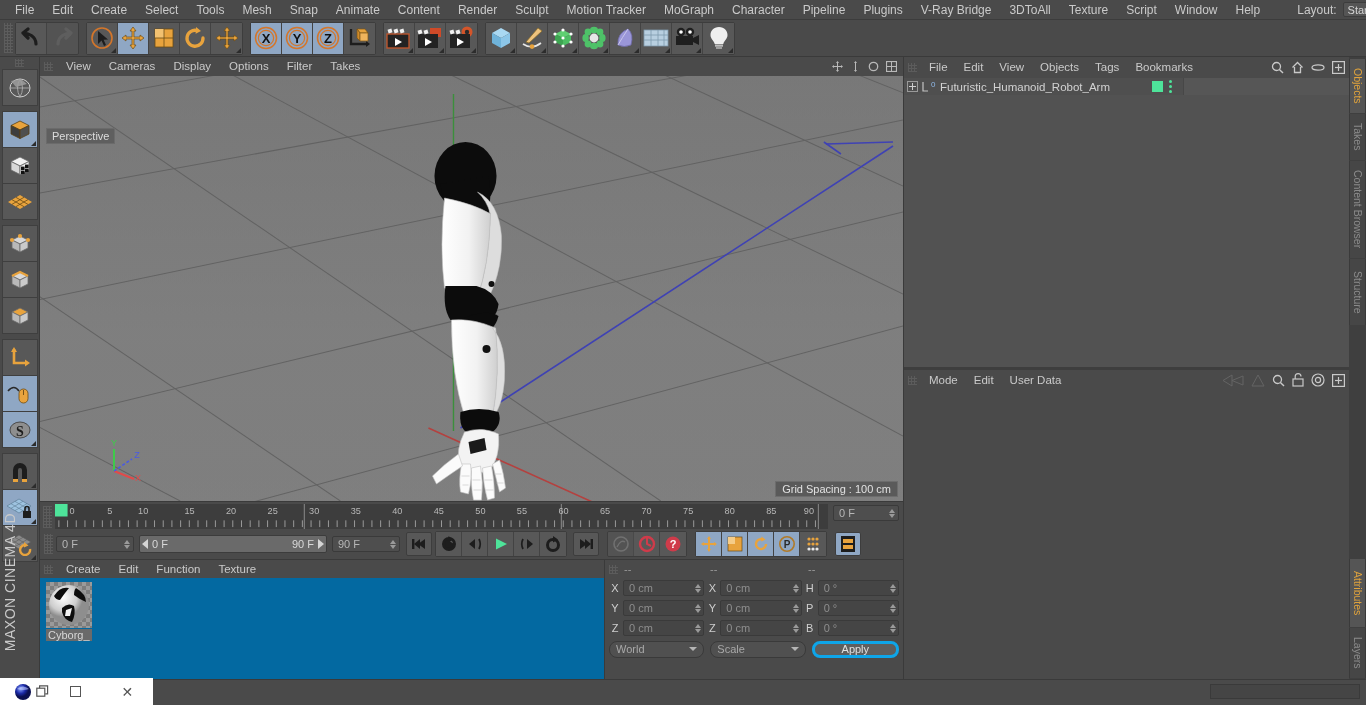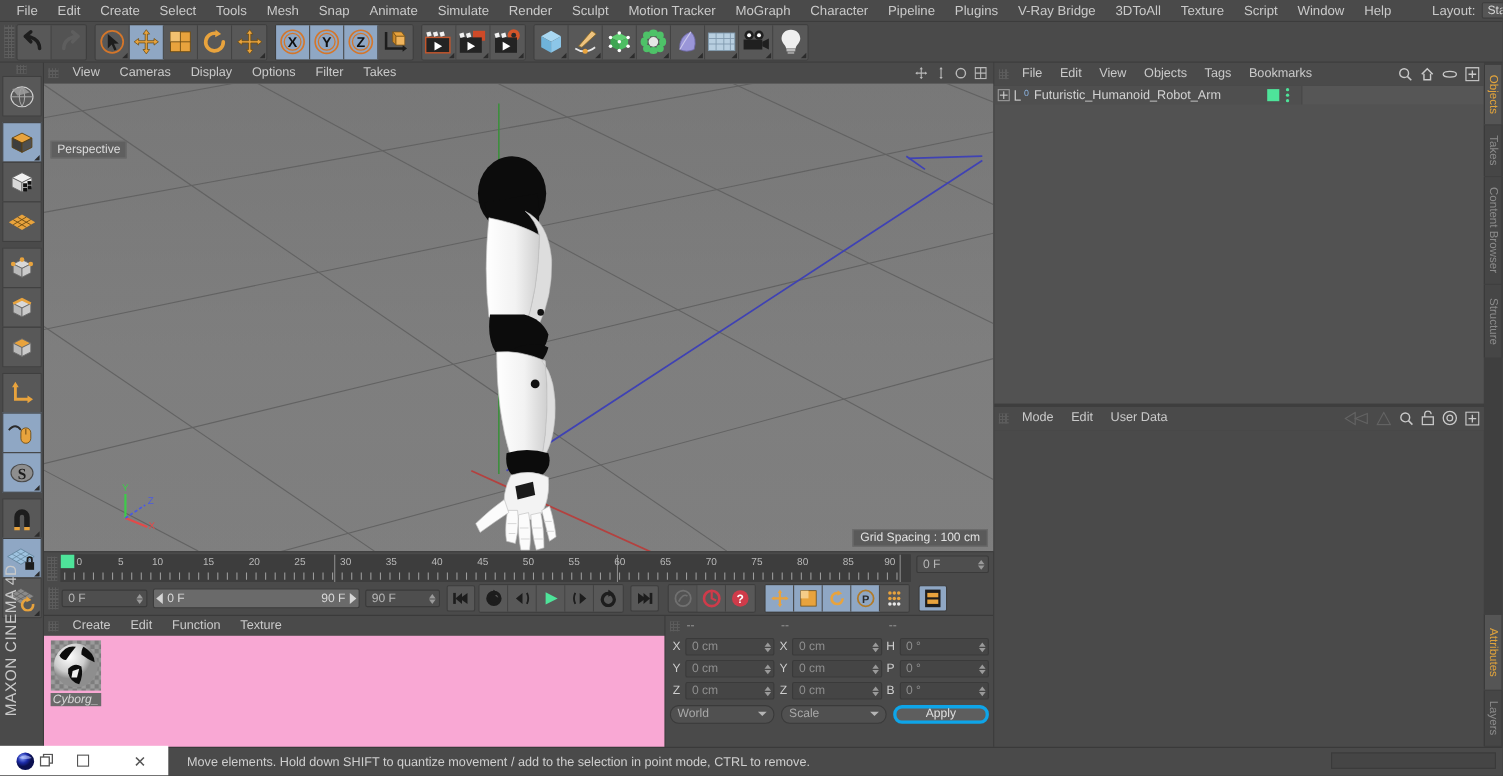--- a/index.html
+++ b/index.html
@@ -134,21 +134,21 @@
   .pgroup{ display:flex; background:#4f4f4f; border:1px solid #3d3d3d; border-radius:2px; margin-left:3px;}
   .pgroup .pbtn{ border:none; border-right:1px solid #434343; border-radius:0; }
   .pgroup .pbtn:last-child{ border-right:none; }
   .pbtn.act{ background:#8fa7c4; }
 
   
   .bottomrow{ height:120px; flex:0 0 120px; display:flex; background:#4a4a4a; border-top:1px solid #3a3a3a;}
   .matmgr{ flex:1; display:flex; flex-direction:column; border-right:1px solid #3a3a3a; min-width:0;}
   .matbar{ height:18px; display:flex; align-items:center; }
   .matbar .menu-item{ line-height:18px; font-size:11.5px;}
-  .matbody{ flex:1; background:#f9a8d4; padding:4px 0 0 6px;font-style:italic; }
+  .matbody{ flex:1; background:#0369a1; padding:4px 0 0 6px; }
   .matchip{ width:50px; }
   .matname{ font-size:11px; color:#d6d6d6; background:#6a6a6a; display:inline-block; padding:0 2px; margin-top:1px;}
 
   .coordmgr{ width:298px; flex:0 0 298px; display:flex; flex-direction:column; }
   .coordhdr{ height:18px; display:flex; align-items:center; color:#9a9a9a; font-size:11px; }
   .coordhdr span{ display:inline-block; }
   .crow{ display:flex; align-items:center; height:20px; padding:0 4px; gap:2px; }
   .clab{ width:12px; text-align:center; font-size:11px; color:#cfcfcf; }
   .cfield{
     flex:1; height:16px; background:#454545; border:1px solid #3a3a3a; border-radius:2px;
@@ -225,21 +225,21 @@
 
   <div class="menubar">
     <div class="menu-item">File</div>
     <div class="menu-item">Edit</div>
     <div class="menu-item">Create</div>
     <div class="menu-item">Select</div>
     <div class="menu-item">Tools</div>
     <div class="menu-item">Mesh</div>
     <div class="menu-item">Snap</div>
     <div class="menu-item">Animate</div>
-    <div class="menu-item">Simulate</div>
+    <div class="menu-item">Content</div>
     <div class="menu-item">Render</div>
     <div class="menu-item">Sculpt</div>
     <div class="menu-item">Motion Tracker</div>
     <div class="menu-item">MoGraph</div>
     <div class="menu-item">Character</div>
     <div class="menu-item">Pipeline</div>
     <div class="menu-item">Plugins</div>
     <div class="menu-item">V-Ray Bridge</div>
     <div class="menu-item">3DToAll</div>
     <div class="menu-item">Texture</div>
@@ -1255,21 +1255,20 @@
         <div class="vtab" style="flex:0 0 66px;">Structure</div>
         <div class="vspacer"></div>
         <div class="vtab sel" style="flex:0 0 68px;">Attributes</div>
         <div class="vtab" style="flex:0 0 50px;">Layers</div>
       </div>
     </div>
   </div>
 
   <div class="statusbar">
     <span class="sgrip"></span>
-    <span style="margin-left:150px;">Move elements. Hold down SHIFT to quantize movement / add to the selection in point mode, CTRL to remove.</span>
     <span class="progbox"></span>
   </div>
 
   <div class="winoverlay">
     <span class="wo-icon">
       <svg width="20" height="20" viewBox="0 0 20 20">
           <defs>
             <radialGradient id="c4dg" cx="35%" cy="30%">
               <stop offset="0%" stop-color="#8fa8ff"></stop>
               <stop offset="60%" stop-color="#1b2aa8"></stop>

